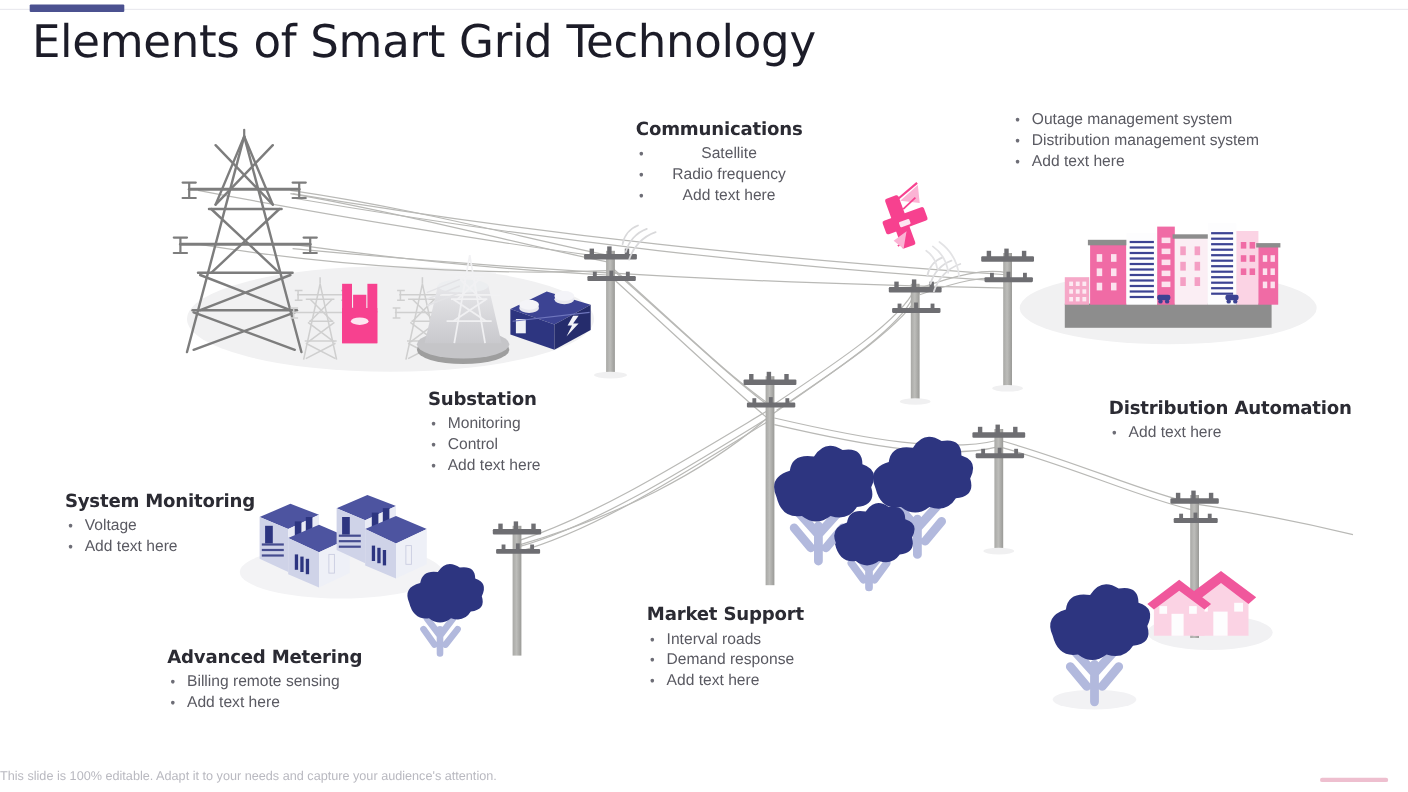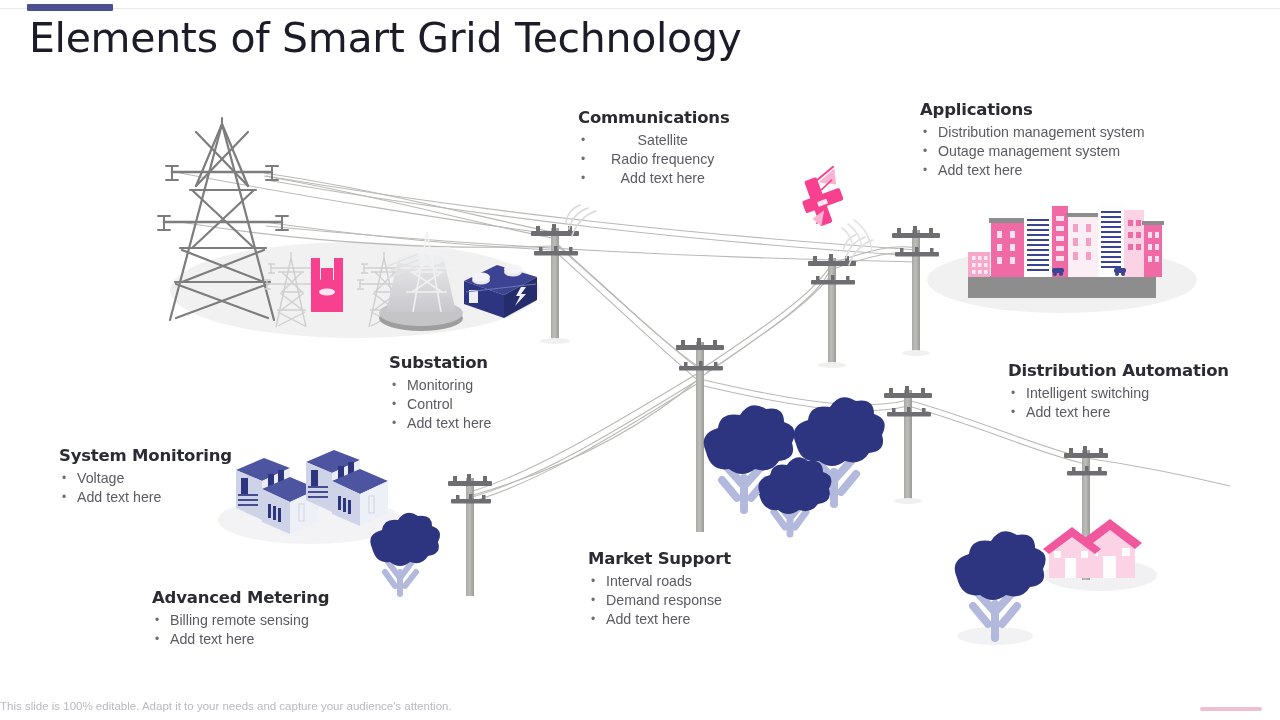--- a/index.html
+++ b/index.html
@@ -565,41 +565,39 @@
   <div class="block" id="b-communications">
     <h3>Communications</h3>
     <ul>
       <li>Satellite</li>
       <li>Radio frequency</li>
       <li>Add text here</li>
     </ul>
   </div>
 
   <div class="block" id="b-applications">
-    <h3>Applications</h3>
     <ul>
+      <li>Outage management system</li>
       <li>Distribution management system</li>
-      <li>Outage management system</li>
       <li>Add text here</li>
     </ul>
   </div>
 
   <div class="block" id="b-substation">
     <h3>Substation</h3>
     <ul>
       <li>Monitoring</li>
       <li>Control</li>
       <li>Add text here</li>
     </ul>
   </div>
 
   <div class="block" id="b-distribution">
     <h3>Distribution Automation</h3>
     <ul>
-      <li>Intelligent switching</li>
       <li>Add text here</li>
     </ul>
   </div>
 
   <div class="block" id="b-system-mon">
     <h3>System Monitoring</h3>
     <ul>
       <li>Voltage</li>
       <li>Add text here</li>
     </ul>

